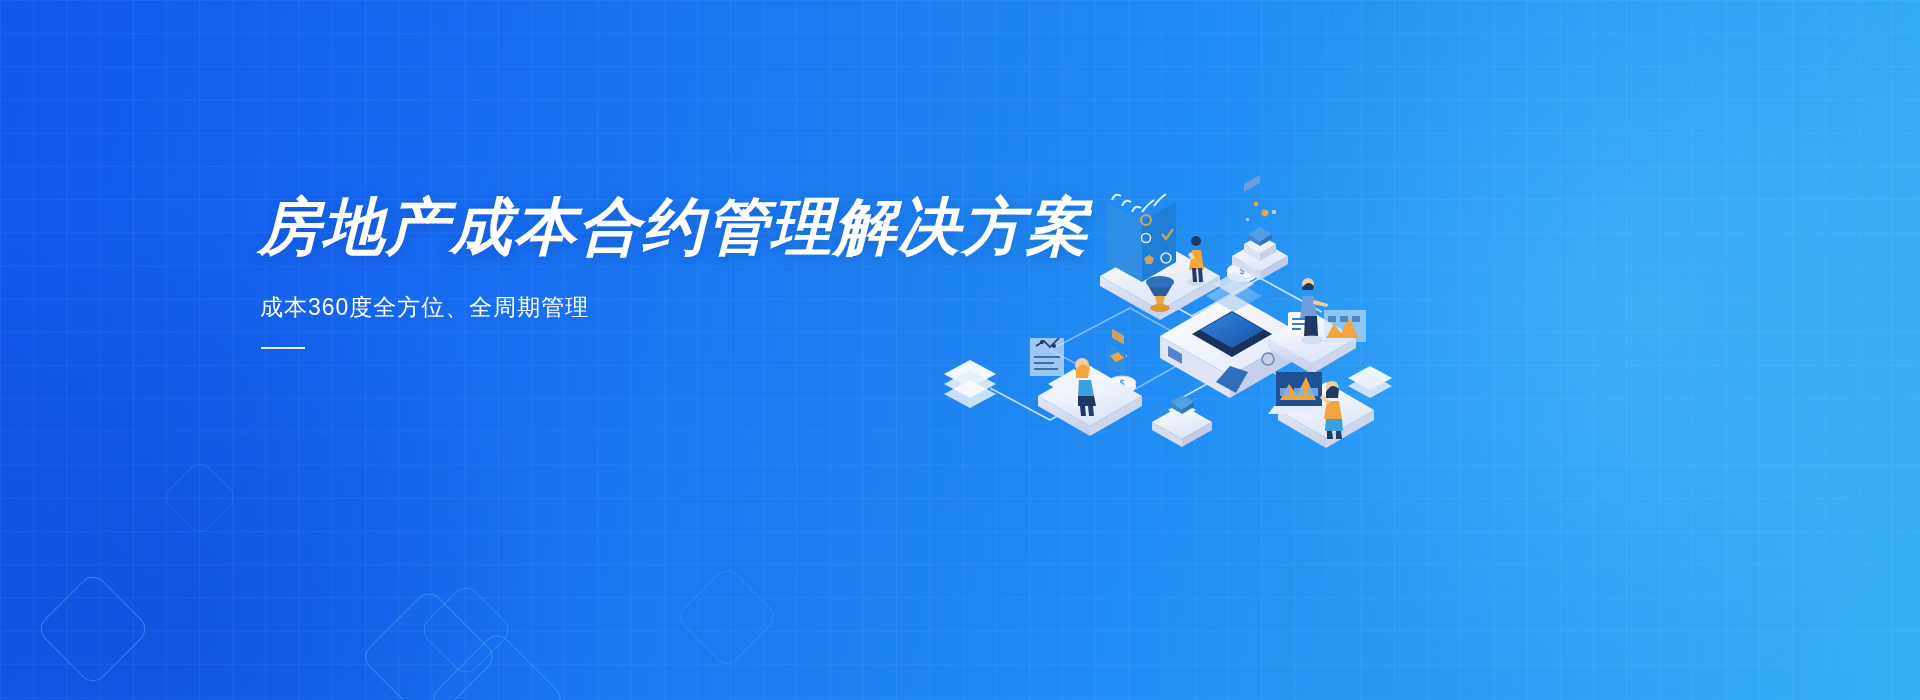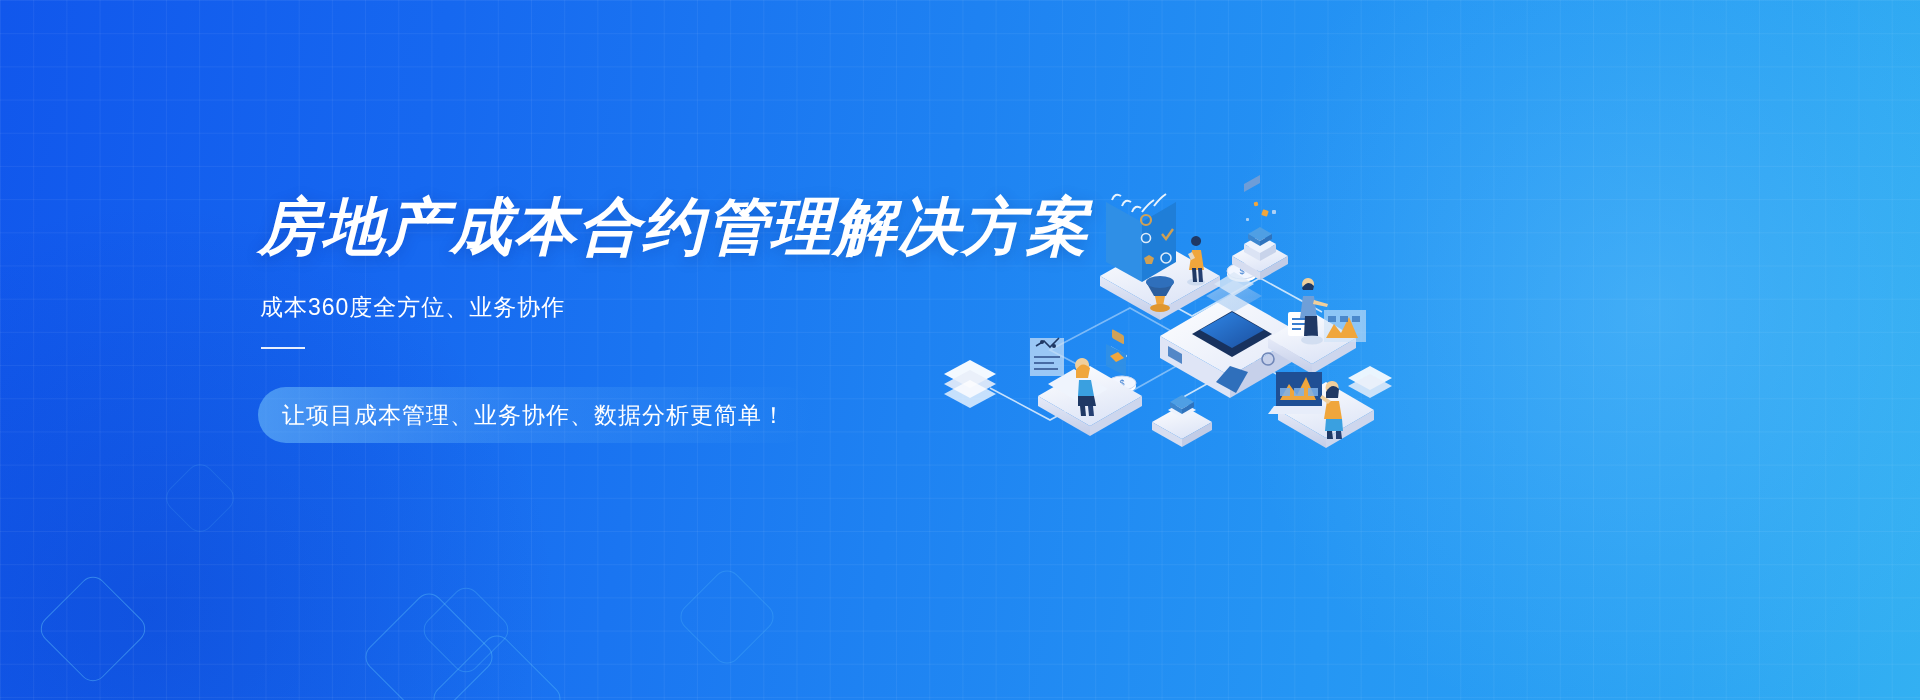--- a/index.html
+++ b/index.html
@@ -141,23 +141,22 @@
 
   <div class="diamond d1"></div>
   <div class="diamond d2"></div>
   <div class="diamond d3"></div>
   <div class="diamond d4"></div>
   <div class="diamond d5"></div>
   <div class="diamond d6"></div>
 
   <div class="content">
     <h1 class="headline">房地产成本合约管理解决方案</h1>
-    <div class="subhead">成本360度全方位、业务协作</div>
+    <div class="subhead">成本360度全方位、全周期管理</div>
     <div class="divider"></div>
-    <div class="pill">让项目成本管理、业务协作、数据分析更简单！</div>
   </div>
 
   <div class="illustration">
     <svg width="470" height="290" viewBox="0 0 470 290" xmlns="http://www.w3.org/2000/svg">
       <defs>
         <linearGradient id="plateG" x1="0" y1="0" x2="0.4" y2="1">
           <stop offset="0%" stop-color="#ffffff"></stop>
           <stop offset="100%" stop-color="#dfe6f7"></stop>
         </linearGradient>
         <linearGradient id="plateSide" x1="0" y1="0" x2="0" y2="1">

